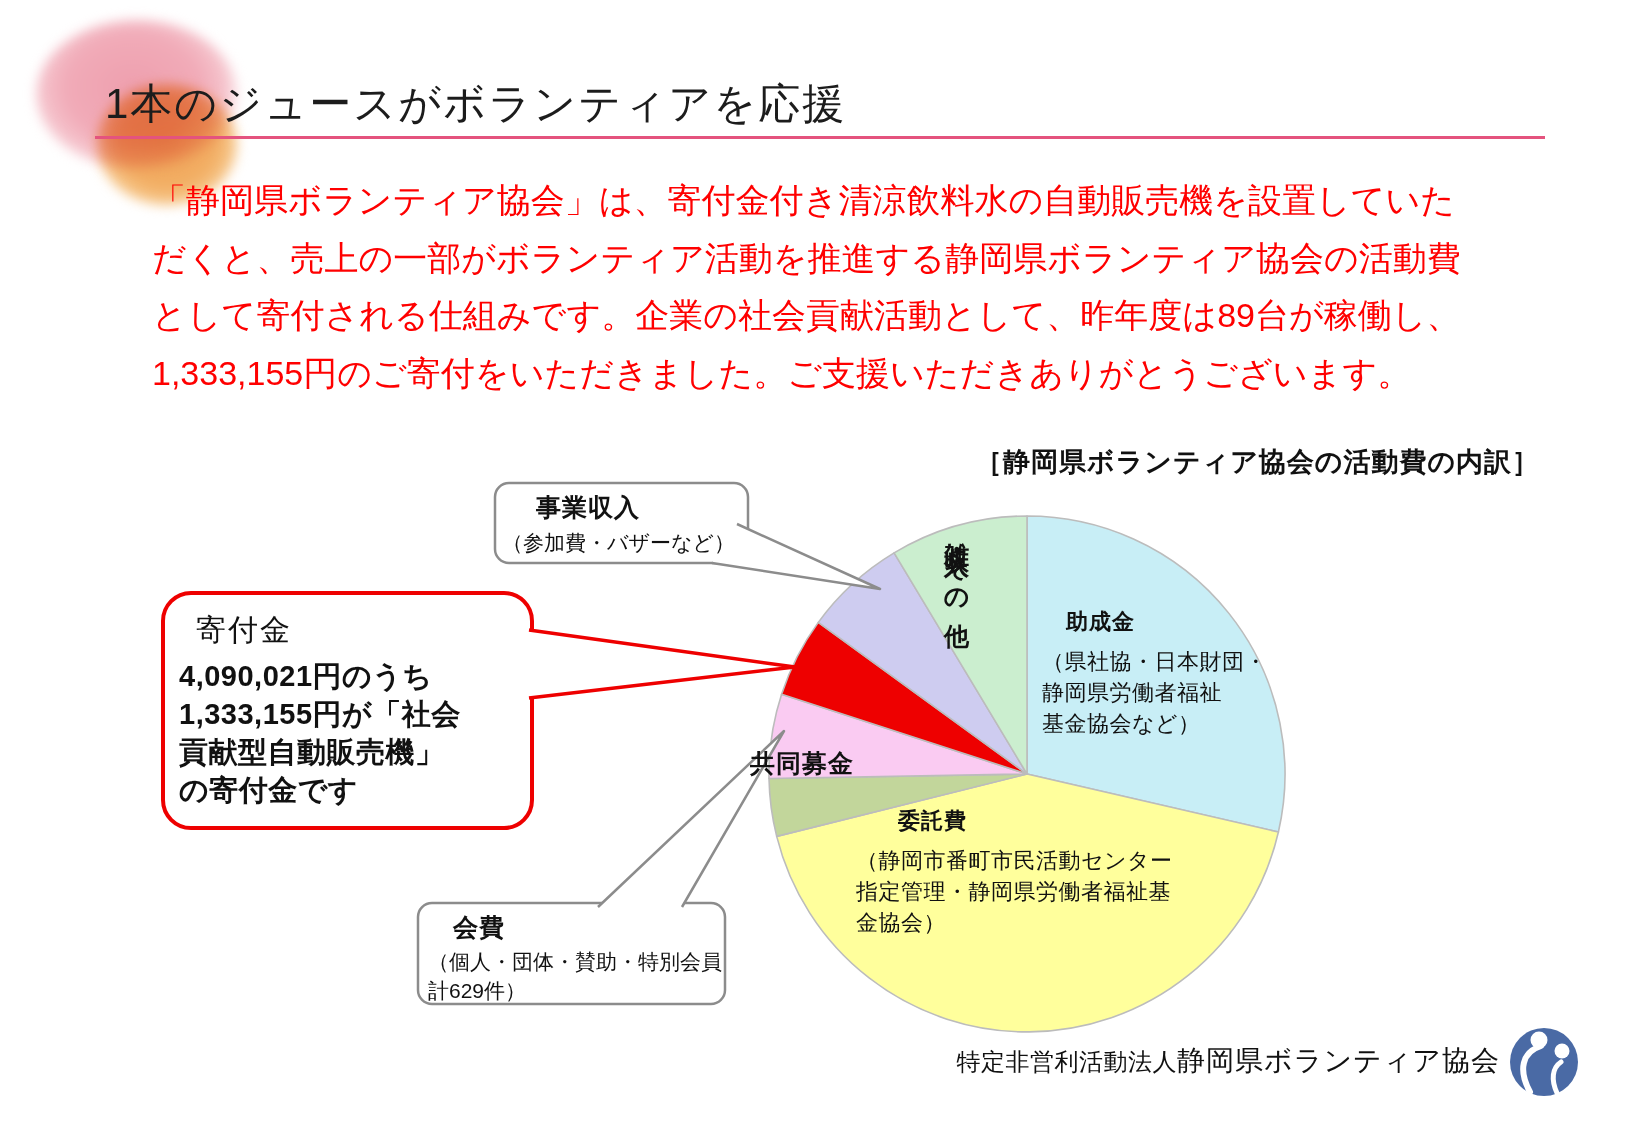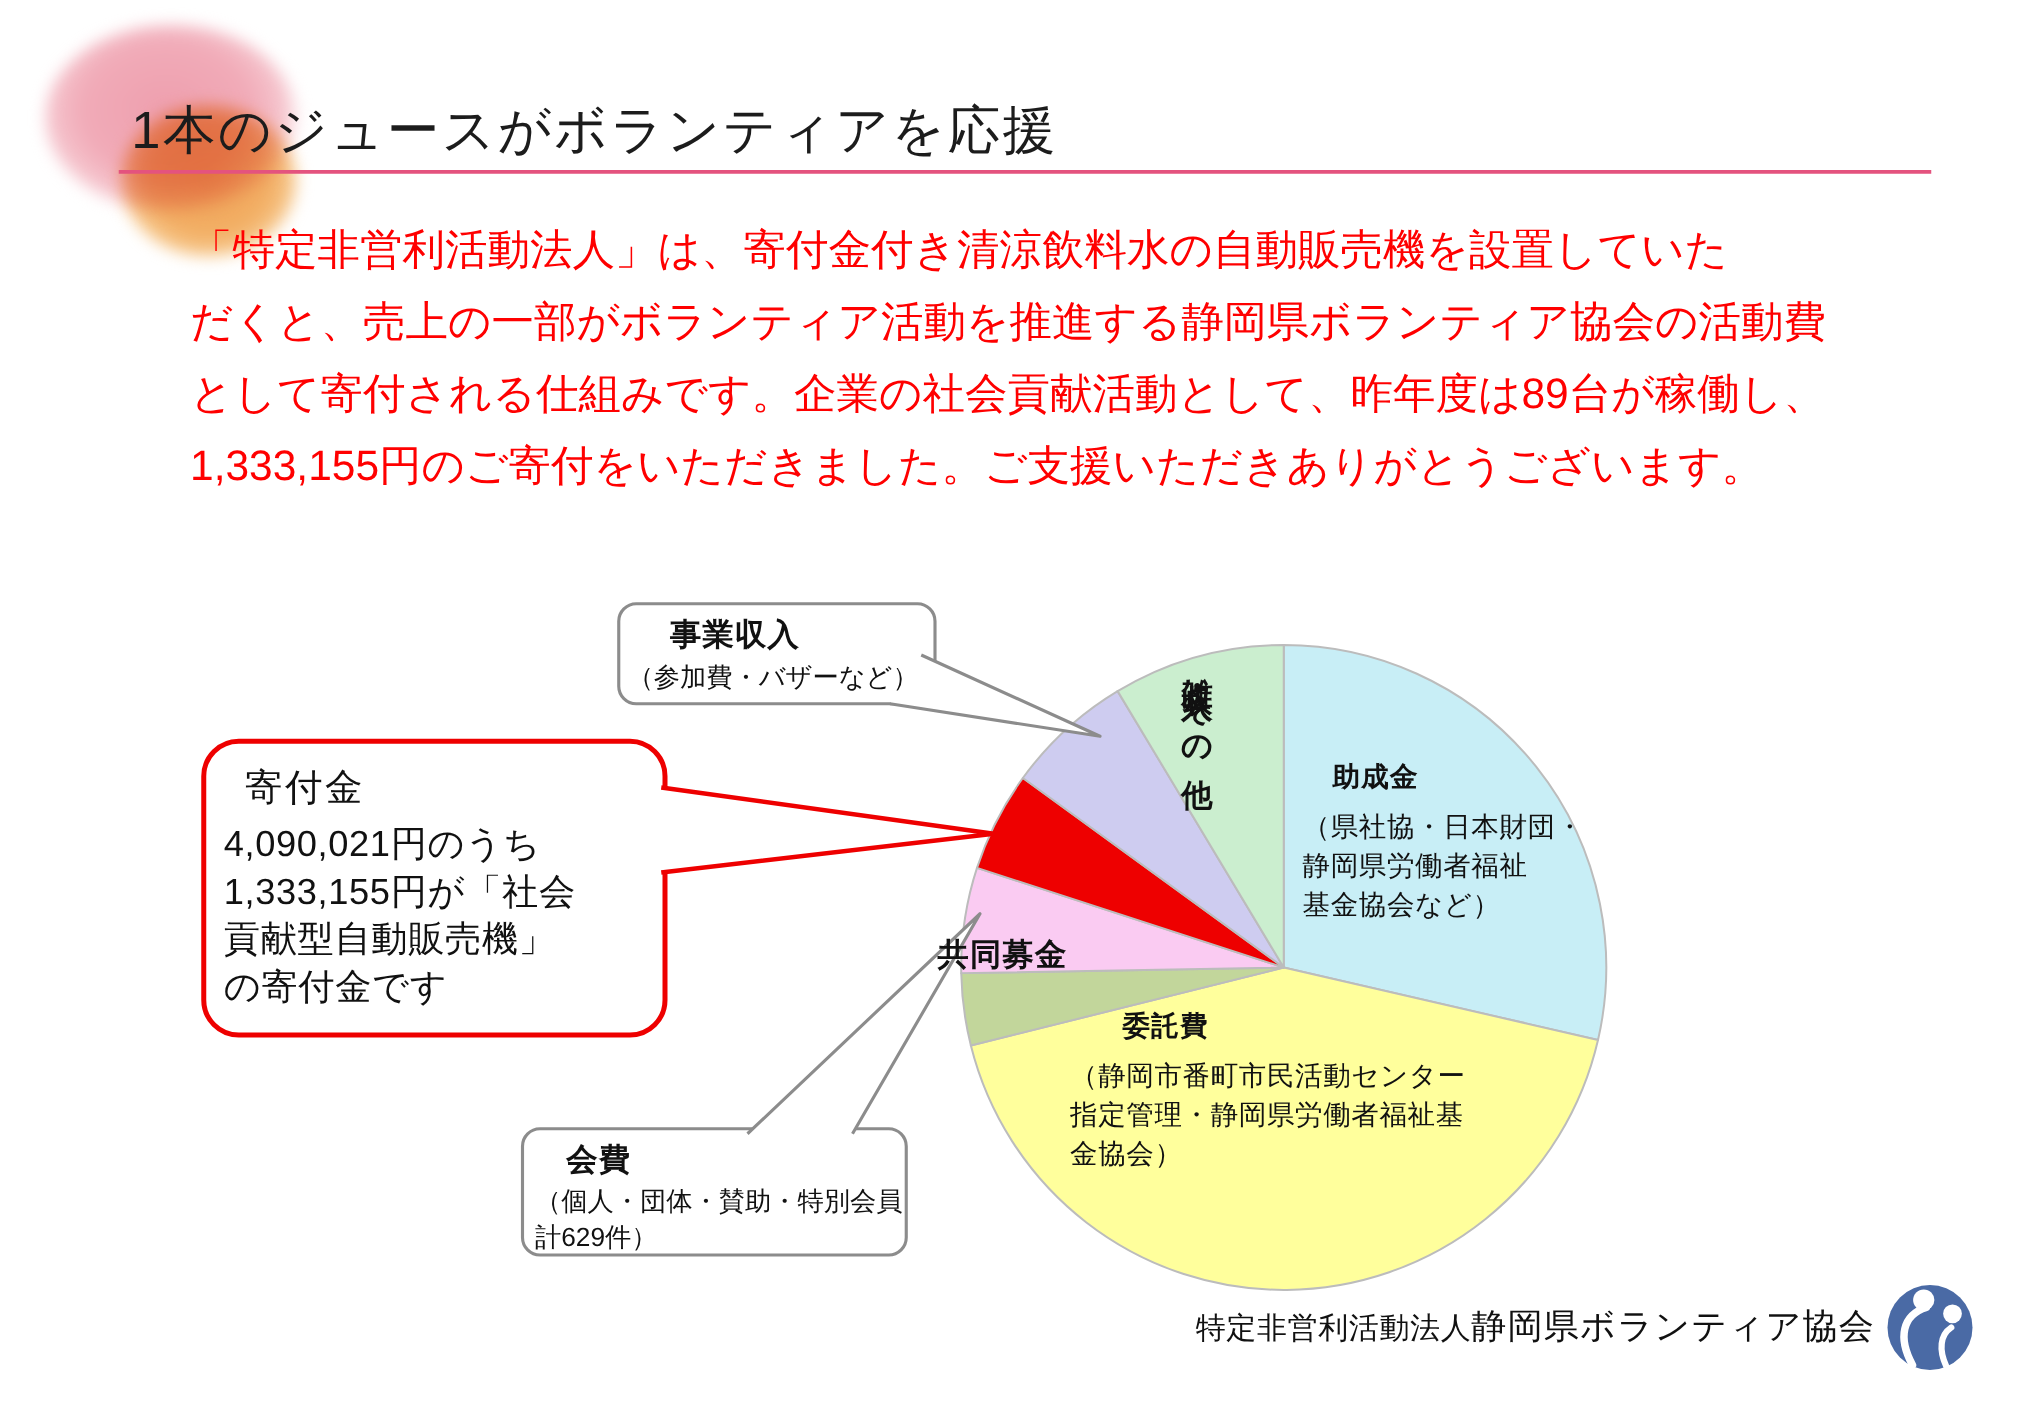--- a/index.html
+++ b/index.html
@@ -36,46 +36,47 @@
   .pl-title{font-size:22px;font-weight:700;letter-spacing:1px;}
   .pl-sub{font-size:22px;font-weight:500;line-height:31px;letter-spacing:0.5px;}
   .pl-kyodo{font-size:25px;font-weight:700;letter-spacing:1px;}
   .pl-zatsu{
     font-size:25px;font-weight:700;letter-spacing:4px;
     writing-mode:vertical-rl;text-orientation:upright;height:225px;
   }
   .co-title{position:absolute;font-size:25px;font-weight:700;letter-spacing:1px;white-space:nowrap;}
   .co-sub{position:absolute;font-size:21px;font-weight:500;line-height:29px;white-space:pre-line;}
   .kifu-title{position:absolute;font-size:30px;font-weight:400;letter-spacing:2px;white-space:nowrap;}
-  .kifu-body{position:absolute;font-size:29px;font-weight:400;line-height:38px;white-space:pre-line;letter-spacing:0.5px;}
+  .kifu-body{position:absolute;font-size:29px;font-weight:700;line-height:38px;white-space:pre-line;letter-spacing:0.5px;}
   .footer{
     position:absolute;left:860px;top:1042px;width:640px;text-align:right;white-space:nowrap;
   }
   .footer .prefix{font-size:24px;letter-spacing:0.5px;margin-top:31px;}
   .footer .org{font-size:28px;letter-spacing:1px;}
   .logo{position:absolute;left:1508px;top:1026px;}
 </style>
 </head>
 <body>
 
 <div class="slide">
 
   <div class="blob blob-pink"></div>
   <div class="blob blob-orange"></div>
 
   <h1 class="title">1本のジュースがボランティアを応援</h1>
   <div class="title-rule"></div>
 
   <div class="intro" style="color:#ff0000;">
-    <div>「特定非営利活動法人」は、寄付金付き清涼飲料水の自動販売機を設置していた</div>
+    <div>「静岡県ボランティア協会」は、寄付金付き清涼飲料水の自動販売機を設置していた</div>
     <div>だくと、売上の一部がボランティア活動を推進する静岡県ボランティア協会の活動費</div>
     <div>として寄付される仕組みです。企業の社会貢献活動として、昨年度は89台が稼働し、</div>
     <div>1,333,155円のご寄付をいただきました。ご支援いただきありがとうございます。</div>
   </div>
 
+  <div class="chart-title">［静岡県ボランティア協会の活動費の内訳］</div>
 
   <svg class="chart" viewBox="0 0 1625 1125">
     <g id="pie-slices">
         <path d="M 1027 774 L 1027.0 516.0 A 258 258 0 0 1 1278.4 832.0 Z" fill="#c8eef6" stroke="#bcbcbc" stroke-width="1.6" stroke-linejoin="round"></path>
         <path d="M 1027 774 L 1278.4 832.0 A 258 258 0 0 1 776.7 836.4 Z" fill="#ffff9c" stroke="#bcbcbc" stroke-width="1.6" stroke-linejoin="round"></path>
         <path d="M 1027 774 L 776.7 836.4 A 258 258 0 0 1 769.0 778.5 Z" fill="#c2d69b" stroke="#bcbcbc" stroke-width="1.6" stroke-linejoin="round"></path>
         <path d="M 1027 774 L 769.0 778.5 A 258 258 0 0 1 781.6 694.3 Z" fill="#facbf2" stroke="#bcbcbc" stroke-width="1.6" stroke-linejoin="round"></path>
         <path d="M 1027 774 L 781.6 694.3 A 258 258 0 0 1 818.3 622.4 Z" fill="#ee0000" stroke="#bcbcbc" stroke-width="1.6" stroke-linejoin="round"></path>
         <path d="M 1027 774 L 818.3 622.4 A 258 258 0 0 1 894.1 552.9 Z" fill="#ceccf0" stroke="#bcbcbc" stroke-width="1.6" stroke-linejoin="round"></path>
         <path d="M 1027 774 L 894.1 552.9 A 258 258 0 0 1 1027.0 516.0 Z" fill="#cbeecf" stroke="#bcbcbc" stroke-width="1.6" stroke-linejoin="round"></path>

